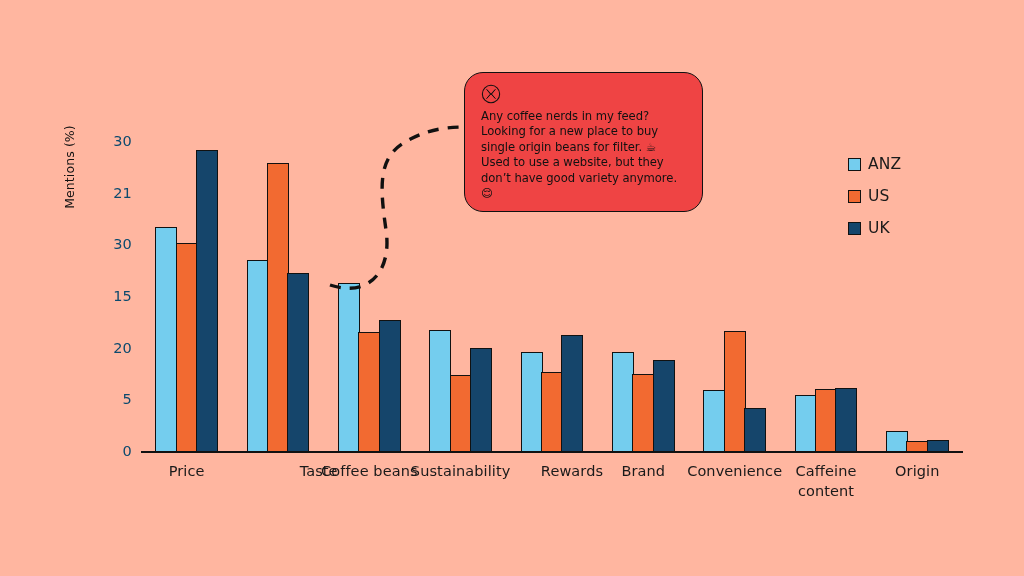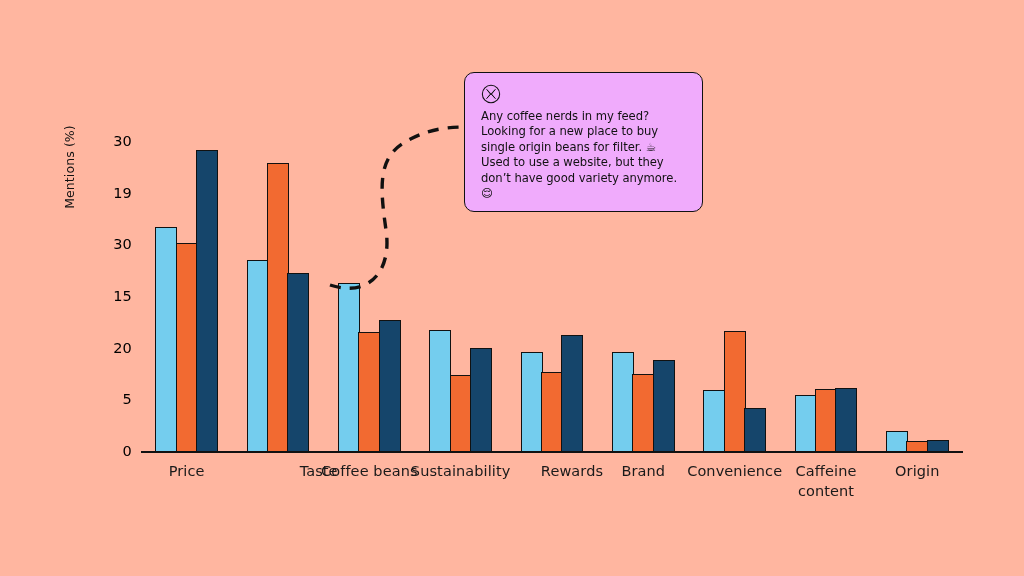--- a/index.html
+++ b/index.html
@@ -37,21 +37,21 @@
     white-space: nowrap;
     letter-spacing: .1px;
   }
 
   .y-tick {
     position: absolute;
     left: 96px;
     width: 36px;
     text-align: right;
     font-size: 14.5px;
-    color: #000000;
+    color: #0c4a6e;
     transform: translateY(-50%);
     letter-spacing: .2px;
   }
 
   
   #plot {
     position: absolute;
     left: 141px;
     top: 110px;
     width: 822px;
@@ -123,23 +123,23 @@
     letter-spacing: .2px;
   }
 
   
   #callout {
     position: absolute;
     left: 464px;
     top: 72px;
     width: 239px;
     height: 140px;
-    background: #f0abfc;
+    background: #ef4444;
     border: 1.8px solid #111;
-    border-radius: 10px;
+    border-radius: 19px;
     padding: 11px 14px 10px 16px;
   }
 
   #x-logo {
     width: 20px;
     height: 20px;
     display: block;
     margin-bottom: 5px;
   }
 
@@ -165,21 +165,21 @@
 <div id="stage">
 
   <div class="y-axis-title">Mentions (%)</div>
 
   <div id="y-ticks">
       <div class="y-tick" style="top: 451px;">0</div>
       <div class="y-tick" style="top: 399.333px;">5</div>
       <div class="y-tick" style="top: 347.667px;">20</div>
       <div class="y-tick" style="top: 296px;">15</div>
       <div class="y-tick" style="top: 244.333px;">30</div>
-      <div class="y-tick" style="top: 192.667px;">19</div>
+      <div class="y-tick" style="top: 192.667px;">21</div>
       <div class="y-tick" style="top: 141px;">30</div>
     </div>
 
   <div class="baseline"></div>
 
   <div id="plot">
       <div class="group" style="left: 0px; width: 91.3333px;">
         <div class="bar s0" title="ANZ — Price: 21.7%" style="height: 224.233px;"></div>
         <div class="bar s1" title="US — Price: 20.1%" style="height: 207.7px;"></div>
         <div class="bar s2" title="UK — Price: 29.1%" style="height: 300.7px;"></div>
@@ -231,20 +231,34 @@
       <div class="x-label" style="left: 218.333px; width: 119.333px; text-align: right;">Taste</div>
       <div class="x-label" style="left: 309.667px; width: 119.333px;">Coffee beans</div>
       <div class="x-label" style="left: 401px; width: 119.333px;">Sustainability</div>
       <div class="x-label" style="left: 492.333px; width: 119.333px; padding-left: 40px;">Rewards</div>
       <div class="x-label" style="left: 583.667px; width: 119.333px;">Brand</div>
       <div class="x-label" style="left: 675px; width: 119.333px;">Convenience</div>
       <div class="x-label" style="left: 766.333px; width: 119.333px;">Caffeine<br>content</div>
       <div class="x-label" style="left: 857.667px; width: 119.333px;">Origin</div>
     </div>
 
+  <div id="legend">
+      <div class="legend-row">
+        <span class="legend-swatch" style="background: rgb(116, 205, 238);"></span>
+        <span class="legend-label">ANZ</span>
+      </div>
+      <div class="legend-row">
+        <span class="legend-swatch" style="background: rgb(242, 106, 49);"></span>
+        <span class="legend-label">US</span>
+      </div>
+      <div class="legend-row">
+        <span class="legend-swatch" style="background: rgb(21, 69, 107);"></span>
+        <span class="legend-label">UK</span>
+      </div>
+    </div>
 
   <svg id="arrow-svg" viewBox="0 0 160 185" fill="none">
     <path d="M0 165 C 40 178, 62 150, 56 110 C 50 68, 48 40, 72 24 C 98 7, 122 7, 141 7" stroke="#111" stroke-width="3.4" stroke-dasharray="11 9" stroke-linecap="butt" fill="none"></path>
     <path d="M134 -2 L 152 7 L 134 16 Z" fill="#111"></path>
   </svg>
 
   <div id="callout">
     <svg id="x-logo" viewBox="0 0 24 24">
       <circle cx="12" cy="12" r="10.4" fill="none" stroke="#111" stroke-width="1.25"></circle>
       <path d="M7.2 6.9 L 11.3 12.1 L 7.1 17.1 M16.8 6.9 L 12.7 12.1 L 16.9 17.1 M7.2 6.9 L 16.9 17.1 M16.8 6.9 L 7.1 17.1" stroke="#111" stroke-width="1.05" fill="none" stroke-linecap="round" stroke-linejoin="round"></path>

